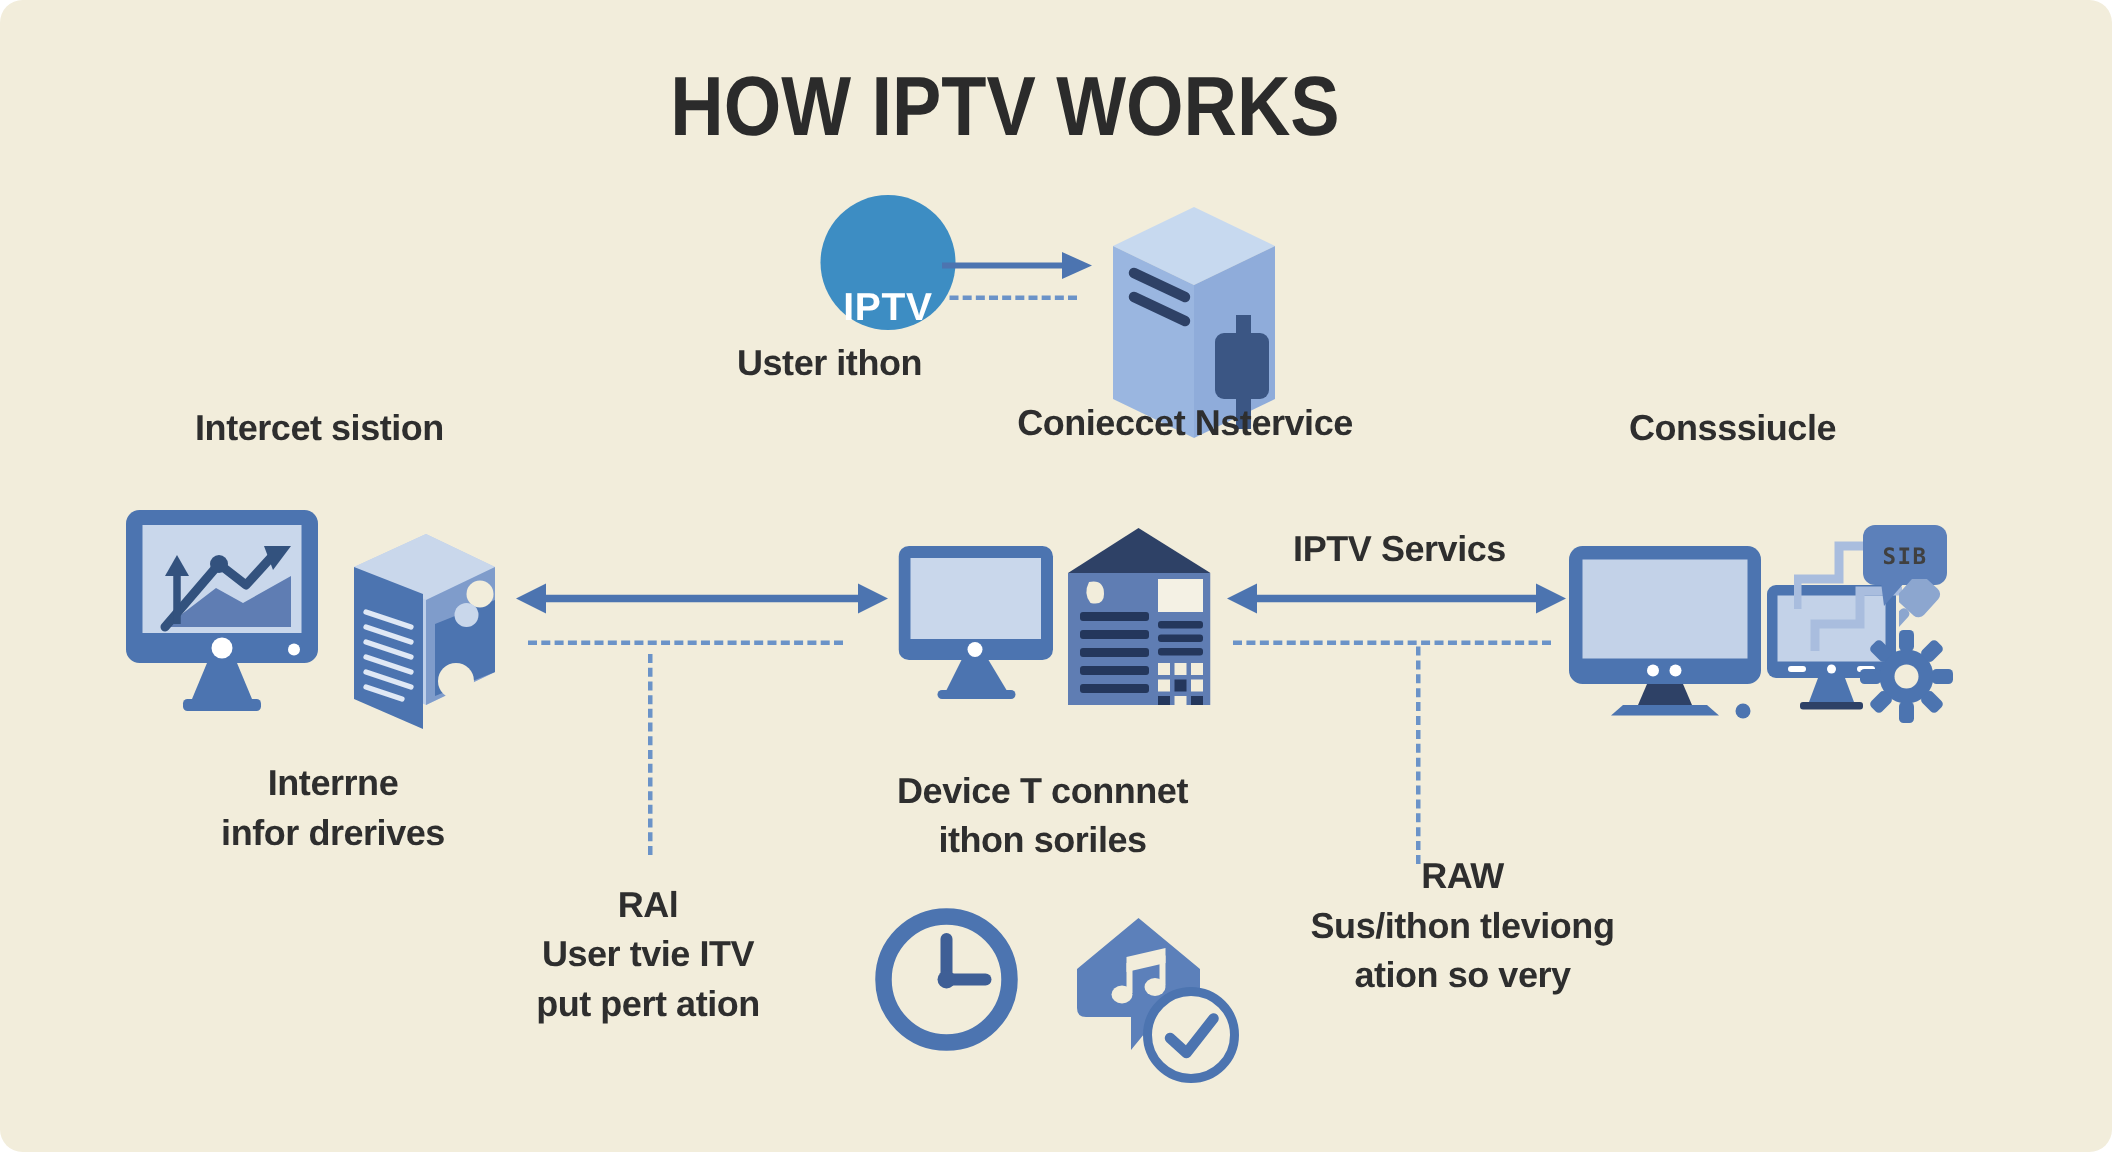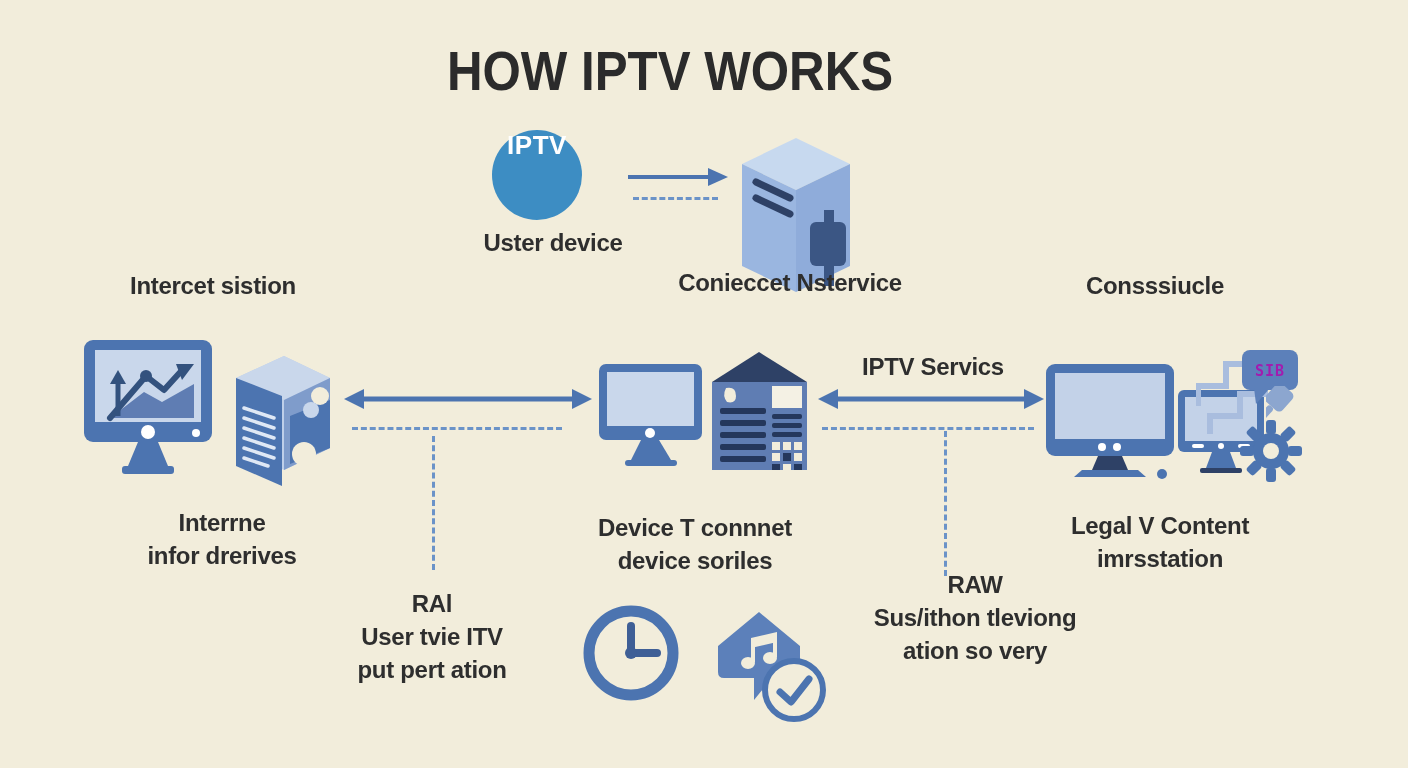--- a/index.html
+++ b/index.html
@@ -1,54 +1,54 @@
 <!DOCTYPE html>
 <html><head>
 <meta charset="utf-8">
 <style>
   * { margin:0; padding:0; box-sizing:border-box; }
   html,body { width:1408px; height:768px; }
   body { font-family:"Liberation Sans", sans-serif; }
   .canvas {
     position:relative; width:1408px; height:768px;
-    background:#F2EDDB; overflow:hidden; color:#2F2F2F;
+    background:#F2EDDB; overflow:hidden; color:#2F2F2F;border-radius:15px;
   }
   .abs { position:absolute; }
   .title {
     top:38px; left:0; width:1340px; text-align:center;
     font-size:56px; font-weight:bold; color:#2B2B2B;
     letter-spacing:0px; transform:scaleX(0.88); transform-origin:50% 50%;
   }
   .label {
     font-weight:bold; font-size:24px; color:#2E2E2E;
     text-align:center; letter-spacing:-0.3px; line-height:33px;
   }
   .iptv-circle {
-    left:492px; top:130px; width:90px; height:90px; border-radius:50%;
-    background:#3D8DC3; display:flex; align-items:flex-start; justify-content:center;
+    left:547px; top:130px; width:90px; height:90px; border-radius:50%;
+    background:#3D8DC3; display:flex; align-items:flex-end; justify-content:center;
     color:#FFFFFF; font-weight:bold; font-size:26px; letter-spacing:0.5px;
   }
   .dash-h { border-top:3px dashed #6B93C8; height:0; }
   .dash-v { border-left:3px dashed #6B93C8; width:0; }
   .sib-text {
-    color:#a21caf; font-weight:bold; font-size:15px; text-align:center;
+    color:#404040; font-weight:bold; font-size:15px; text-align:center;
     letter-spacing:1px; font-family:"DejaVu Sans Mono", monospace;
   }
 </style>
 </head>
 <body>
 
 <div class="canvas">
 
   <div class="abs title">HOW IPTV WORKS</div>
 
   <div class="abs iptv-circle">
     <span>IPTV</span>
   </div>
-  <div class="abs label" style="left:443px; top:226px; width:220px;">Uster device</div>
+  <div class="abs label" style="left:443px; top:226px; width:220px;">Uster ithon</div>
 
   <svg class="abs" style="left:628px; top:164px;" width="100" height="26" viewBox="0 0 100 26">
     <line x1="0" y1="13" x2="82" y2="13" stroke="#4C74B0" stroke-width="4"></line>
     <polygon points="80,4 100,13 80,22" fill="#4C74B0"></polygon>
   </svg>
   <div class="abs dash-h" style="left:633px; top:197px; width:85px;"></div>
 
   <svg class="abs" style="left:742px; top:138px;" width="108" height="156" viewBox="0 0 108 156">
     <polygon points="54,0 108,26 54,52 0,26" fill="#C7D9EF"></polygon>
     <polygon points="0,26 54,52 54,154 0,128" fill="#9AB6E0"></polygon>
@@ -207,25 +207,21 @@
     </g>
     <circle cx="31" cy="31" r="8" fill="#F2EDDB"></circle>
   </svg>
 
   <div class="abs label" style="left:92px; top:506px; width:260px;">
     <div>Interrne</div>
     <div>infor drerives</div>
   </div>
   <div class="abs label" style="left:565px; top:511px; width:260px;">
     <div>Device T connnet</div>
-    <div>device soriles</div>
-  </div>
-  <div class="abs label" style="left:1030px; top:509px; width:260px;">
-    <div>Legal V Content</div>
-    <div>imrsstation</div>
+    <div>ithon soriles</div>
   </div>
 
   <div class="abs label" style="left:312px; top:587px; width:240px;">
     <div>RAl</div>
     <div>User tvie ITV</div>
     <div>put pert ation</div>
   </div>
 
   <svg class="abs" style="left:582px; top:604px;" width="98" height="98" viewBox="0 0 98 98">
     <circle cx="49" cy="49" r="42" fill="none" stroke="#4C74B0" stroke-width="11"></circle>

